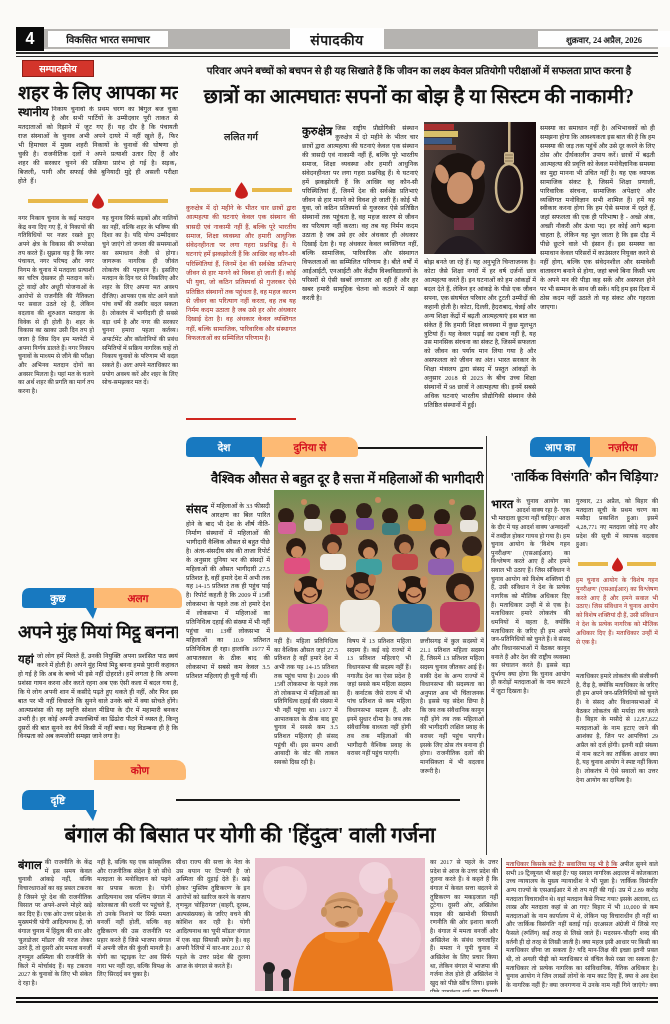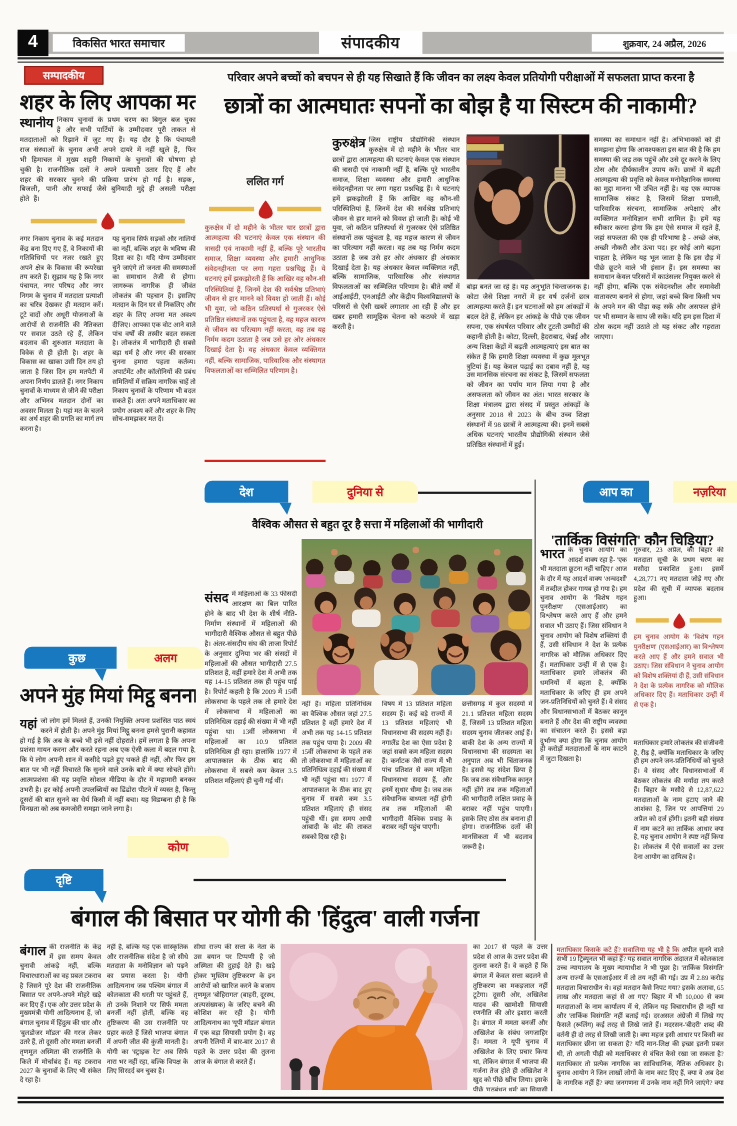--- a/index.html
+++ b/index.html
@@ -32,21 +32,21 @@
 
   
   .ed-label { background:#d3352b; color:#fff; font-family:"Liberation Sans",sans-serif;
     font-weight:bold; font-size:9.5px; display:flex; align-items:center; justify-content:center;
     border:1px solid #8e1d16; }
 
   
   .tab { font-family:"Liberation Sans",sans-serif; font-weight:bold; font-size:10.5px;
     display:flex; align-items:center; justify-content:center; height:20px; }
   .tab-blue { background:#1879c0; color:#ffffff; border-radius:7px 0 0 3px; }
-  .tab-yellow { background:#fef9c3; color:#d4111e; border-radius:0 10px 3px 0;margin-left:22px; }
+  .tab-yellow { background:#fdba74; color:#d4111e; border-radius:0 10px 3px 0; }
   .tab-tail { width:0; height:0; border-left:7px solid transparent; border-right:4px solid transparent;
     border-top:11px solid #1879c0; }
   .tab-line { background:#1a1a1a; height:2px; }
 
   
   .drop-divider { display:flex; align-items:center; justify-content:center; }
   .drop-bar { flex:1; height:4px; background:#e7b84a; }
   .drop-svg { margin:0 4px; }
 
   .vrule { background:#3a3a3a; width:1px; }
@@ -73,21 +73,21 @@
     <path d="M7 0 C7 0 0 9 0 12.5 A7 5.5 0 0 0 14 12.5 C14 9 7 0 7 0 Z" fill="#c8201d"></path>
   </svg>
   <div class="drop-bar"></div>
 </div>
 <div class="abs col col-sm" style="left:18px; top:214px; width:76px; height:364px;">नगर निकाय चुनाव के कई मतदान केंद्र बना दिए गए हैं, वे निकायों की गतिविधियों पर नजर रखते हुए अपने क्षेत्र के विकास की रूपरेखा तय करते हैं। सुझाव यह है कि नगर पंचायत, नगर परिषद और नगर निगम के चुनाव में मतदाता प्रत्याशी का चरित्र देखकर ही मतदान करें। टूटे वादों और अधूरी योजनाओं के आरोपों से राजनीति की नैतिकता पर सवाल उठते रहे हैं, लेकिन बदलाव की शुरुआत मतदाता के विवेक से ही होती है। शहर के विकास का खाका उसी दिन तय हो जाता है जिस दिन हम मतपेटी में अपना निर्णय डालते हैं। नगर निकाय चुनावों के माध्यम से जीने की परीक्षा और अभिनव मतदान दोनों का अवसर मिलता है। यहां मत के चलने का अर्थ शहर की प्रगति का मार्ग तय करना है।</div>
 <div class="abs col col-sm" style="left:102px; top:214px; width:76px; height:364px;">यह चुनाव सिर्फ सड़कों और नालियों का नहीं, बल्कि शहर के भविष्य की दिशा का है। यदि योग्य उम्मीदवार चुने जाएंगे तो जनता की समस्याओं का समाधान तेजी से होगा। जागरूक नागरिक ही जीवंत लोकतंत्र की पहचान हैं। इसलिए मतदान के दिन घर से निकलिए और शहर के लिए अपना मत अवश्य दीजिए। आपका एक वोट आने वाले पांच वर्षों की तस्वीर बदल सकता है। लोकतंत्र में भागीदारी ही सबसे बड़ा धर्म है और नगर की सरकार चुनना हमारा पहला कर्तव्य। अपार्टमेंट और कॉलोनियों की प्रबंध समितियों में सक्रिय नागरिक चाहें तो निकाय चुनावों के परिणाम भी बदल सकते हैं। अतः अपने मताधिकार का प्रयोग अवश्य करें और शहर के लिए सोच-समझकर मत दें।</div>
 
 <div class="abs kicker" style="left:183px; top:63px; width:472px;">परिवार अपने बच्चों को बचपन से ही यह सिखाते हैं कि जीवन का लक्ष्य केवल प्रतियोगी परीक्षाओं में सफलता प्राप्त करना है</div>
 <div class="abs headline" style="left:183px; top:82px; width:472px; font-size:20px;">छात्रों का आत्मघातः सपनों का बोझ है या सिस्टम की नाकामी?</div>
 
-<div class="abs byline" style="left:186px; top:130px; width:110px;margin-top:28px;">ललित गर्ग</div>
+<div class="abs byline" style="left:186px; top:130px; width:110px;">ललित गर्ग</div>
 <div class="abs drop-divider" style="left:190px; top:181px; width:102px; height:18px;">
   <div class="drop-bar"></div>
   <svg class="drop-svg" width="13" height="17" viewBox="0 0 14 18">
     <path d="M7 0 C7 0 0 9 0 12.5 A7 5.5 0 0 0 14 12.5 C14 9 7 0 7 0 Z" fill="#c8201d"></path>
   </svg>
   <div class="drop-bar"></div>
 </div>
 <div class="abs quote-text" style="left:186px; top:203px; width:110px; height:210px;">कुरुक्षेत्र में दो महीने के भीतर चार छात्रों द्वारा आत्महत्या की घटनाएं केवल एक संस्थान की त्रासदी एवं नाकामी नहीं हैं, बल्कि पूरे भारतीय समाज, शिक्षा व्यवस्था और हमारी आधुनिक संवेदनहीनता पर लगा गहरा प्रश्नचिह्न हैं। ये घटनाएं हमें झकझोरती हैं कि आखिर वह कौन-सी परिस्थितियां हैं, जिनमें देश की सर्वश्रेष्ठ प्रतिभाएं जीवन से हार मानने को विवश हो जाती हैं। कोई भी युवा, जो कठिन प्रतिस्पर्धा से गुजरकर ऐसे प्रतिष्ठित संस्थानों तक पहुंचता है, वह महज कारण से जीवन का परित्याग नहीं करता, वह तब यह निर्मम कदम उठाता है जब उसे हर ओर अंधकार दिखाई देता है। वह अंधकार केवल व्यक्तिगत नहीं, बल्कि सामाजिक, पारिवारिक और संस्थागत विफलताओं का सम्मिलित परिणाम है।</div>
 <div class="abs red-underline-bar" style="left:186px; top:418px; width:110px;"></div>
 
@@ -121,23 +121,23 @@
   <line x1="81" y1="39" x2="89" y2="39" stroke="#8a7758" stroke-width="1"></line>
   <ellipse cx="85" cy="66" rx="13" ry="24" fill="none" stroke="#c9b48c" stroke-width="2.5"></ellipse>
 </svg>
 <div class="abs col" style="left:424px; top:258px; width:112px; height:171px;">बोझ बनते जा रहे हैं। यह अनुभूति चिन्ताजनक है। कोटा जैसे शिक्षा नगरों में हर वर्ष दर्जनों छात्र आत्महत्या करते हैं। इन घटनाओं को हम आंकड़ों में बदल देते हैं, लेकिन हर आंकड़े के पीछे एक जीवन सपना, एक संघर्षरत परिवार और टूटती उम्मीदों की कहानी होती है। कोटा, दिल्ली, हैदराबाद, चेन्नई और अन्य शिक्षा केंद्रों में बढ़ती आत्महत्याएं इस बात का संकेत हैं कि हमारी शिक्षा व्यवस्था में कुछ मूलभूत त्रुटियां हैं। यह केवल पढ़ाई का दबाव नहीं है, यह उस मानसिक संरचना का संकट है, जिसमें सफलता को जीवन का पर्याय मान लिया गया है और असफलता को जीवन का अंत। भारत सरकार के शिक्षा मंत्रालय द्वारा संसद में प्रस्तुत आंकड़ों के अनुसार 2018 से 2023 के बीच उच्च शिक्षा संस्थानों में 98 छात्रों ने आत्महत्या की। इनमें सबसे अधिक घटनाएं भारतीय प्रौद्योगिकी संस्थान जैसे प्रतिष्ठित संस्थानों में हुईं।</div>
 <div class="abs col" style="left:540px; top:124px; width:115px; height:305px;">समस्या का समाधान नहीं है। अभिभावकों को ही समझना होगा कि आवश्यकता इस बात की है कि हम समस्या की जड़ तक पहुंचें और उसे दूर करने के लिए ठोस और दीर्घकालीन उपाय करें। छात्रों में बढ़ती आत्महत्या की प्रवृत्ति को केवल मनोवैज्ञानिक समस्या का मुद्दा मानना भी उचित नहीं है। यह एक व्यापक सामाजिक संकट है, जिसमें शिक्षा प्रणाली, पारिवारिक संरचना, सामाजिक अपेक्षाएं और व्यक्तिगत मनोविज्ञान सभी शामिल हैं। हमें यह स्वीकार करना होगा कि हम ऐसे समाज में रहते हैं, जहां सफलता की एक ही परिभाषा है - अच्छे अंक, अच्छी नौकरी और ऊंचा पद। हर कोई आगे बढ़ना चाहता है, लेकिन यह भूल जाता है कि इस दौड़ में पीछे छूटने वाले भी इंसान हैं। इस समस्या का समाधान केवल परिसरों में काउंसलर नियुक्त करने से नहीं होगा, बल्कि एक संवेदनशील और समावेशी वातावरण बनाने से होगा, जहां बच्चे बिना किसी भय के अपने मन की पीड़ा कह सकें और असफल होने पर भी सम्मान के साथ जी सकें। यदि हम इस दिशा में ठोस कदम नहीं उठाते तो यह संकट और गहराता जाएगा।</div>
 
 <div class="abs tab-line" style="left:340px; top:447px; width:143px;"></div>
 <div class="abs tab tab-blue" style="left:186px; top:437px; width:76px;">देश</div>
 <div class="abs tab tab-yellow" style="left:262px; top:437px; width:96px;">दुनिया से</div>
 <div class="abs tab-tail" style="left:254px; top:457px;"></div>
-<div class="abs headline" style="left:184px; top:469px; width:300px; font-size:10px; text-align:center;">वैश्विक औसत से बहुत दूर है सत्ता में महिलाओं की भागीदारी</div>
-
-<div class="abs col" style="left:186px; top:502px; width:84px; height:281px;margin-top:35px;">
+<div class="abs headline" style="left:184px; top:469px; width:300px; font-size:13px; text-align:right;">वैश्विक औसत से बहुत दूर है सत्ता में महिलाओं की भागीदारी</div>
+
+<div class="abs col" style="left:186px; top:502px; width:84px; height:281px;">
   <span class="lead-word">संसद</span><span>में महिलाओं के 33 फीसदी आरक्षण का बिल पारित होने के बाद भी देश के शीर्ष नीति-निर्माण संस्थानों में महिलाओं की भागीदारी वैश्विक औसत से बहुत पीछे है। अंतर-संसदीय संघ की ताजा रिपोर्ट के अनुसार दुनिया भर की संसदों में महिलाओं की औसत भागीदारी 27.5 प्रतिशत है, वहीं हमारे देश में अभी तक यह 14-15 प्रतिशत तक ही पहुंच पाई है। रिपोर्ट कहती है कि 2009 में 15वीं लोकसभा के पहले तक तो हमारे देश में लोकसभा में महिलाओं का प्रतिनिधित्व दहाई की संख्या में भी नहीं पहुंचा था। 13वीं लोकसभा में महिलाओं का 10.9 प्रतिशत प्रतिनिधित्व ही रहा। हालांकि 1977 में आपातकाल के ठीक बाद की लोकसभा में सबसे कम केवल 3.5 प्रतिशत महिलाएं ही चुनी गई थीं।</span>
 </div>
 
 <svg class="abs photo" style="left:274px; top:490px;" width="210" height="142" viewBox="0 0 210 142">
   <defs>
     <linearGradient id="g2" x1="0" y1="0" x2="0" y2="1">
       <stop offset="0" stop-color="#6f8f4f"></stop>
         <stop offset="0.35" stop-color="#a58a60"></stop>
         <stop offset="1" stop-color="#c8a070"></stop>
     </linearGradient>
@@ -210,38 +210,38 @@
 
 <div class="abs col col-sm" style="left:274px; top:637px; width:64px; height:146px;">नहीं हैं। महिला प्रतिनिधित्व का वैश्विक औसत जहां 27.5 प्रतिशत है वहीं हमारे देश में अभी तक यह 14-15 प्रतिशत तक पहुंच पाया है। 2009 की 15वीं लोकसभा के पहले तक तो लोकसभा में महिलाओं का प्रतिनिधित्व दहाई की संख्या में भी नहीं पहुंचा था। 1977 में आपातकाल के ठीक बाद हुए चुनाव में सबसे कम 3.5 प्रतिशत महिलाएं ही संसद पहुंची थीं। इस समय आधी आबादी के वोट की ताकत सबको दिख रही है।</div>
 <div class="abs col col-sm" style="left:347px; top:637px; width:64px; height:146px;">विषय में 13 प्रतिशत महिला सदस्य हैं। कई बड़े राज्यों में 13 प्रतिशत महिलाएं भी विधानसभा की सदस्य नहीं हैं। नगालैंड देश का ऐसा प्रदेश है जहां सबसे कम महिला सदस्य हैं। कर्नाटक जैसे राज्य में भी पांच प्रतिशत से कम महिला विधानसभा सदस्य हैं, और इनमें सुधार धीमा है। जब तक संवैधानिक बाध्यता नहीं होगी तब तक महिलाओं की भागीदारी वैश्विक प्रवाह के बराबर नहीं पहुंच पाएगी।</div>
 <div class="abs col col-sm" style="left:420px; top:637px; width:64px; height:146px;">छत्तीसगढ़ में कुल सदस्यों में 21.1 प्रतिशत महिला सदस्य हैं, जिसमें 13 प्रतिशत महिला सदस्य चुनाव जीतकर आई हैं। बाकी देश के अन्य राज्यों में विधानसभा की सदस्यता का अनुपात अब भी चिंताजनक है। इससे यह संदेश छिपा है कि जब तक संवैधानिक कानून नहीं होंगे तब तक महिलाओं की भागीदारी लक्षित प्रवाह के बराबर नहीं पहुंच पाएगी। इसके लिए ठोस तंत्र बनाना ही होगा। राजनीतिक दलों की मानसिकता में भी बदलाव जरूरी है।</div>
 
 <div class="abs vrule" style="left:486px; top:436px; height:419px;"></div>
 
 <div class="abs tab tab-blue" style="left:530px; top:437px; width:60px;">आप का</div>
 <div class="abs tab tab-yellow" style="left:590px; top:437px; width:66px;">नज़रिया</div>
 <div class="abs tab-tail" style="left:582px; top:457px;"></div>
-<div class="abs headline" style="left:491px; top:481px; width:168px; font-size:13px;">'तार्किक विसंगति' कौन चिड़िया?</div>
+<div class="abs headline" style="left:491px; top:467px; width:168px; font-size:13px;text-align:right;">'तार्किक विसंगति' कौन चिड़िया?</div>
 
 <div class="abs col col-sm" style="left:491px; top:497px; width:79px; height:358px;">
   <span class="lead-word">भारत</span><span>के चुनाव आयोग का आदर्श वाक्य रहा है- 'एक भी मतदाता छूटना नहीं चाहिए।' आज के दौर में यह आदर्श वाक्य 'अन्वदर्शों' में तब्दील होकर गायब हो गया है। हम चुनाव आयोग के 'विशेष गहन पुनरीक्षण' (एसआईआर) का विश्लेषण करते आए हैं और हमने सवाल भी उठाए हैं। जिस संविधान ने चुनाव आयोग को विशेष शक्तियां दी हैं, उसी संविधान ने देश के प्रत्येक नागरिक को मौलिक अधिकार दिए हैं। मताधिकार उन्हीं में से एक है। मताधिकार हमारे लोकतंत्र की धमनियों में बहता है, क्योंकि मताधिकार के जरिए ही हम अपने जन-प्रतिनिधियों को चुनते हैं। वे संसद और विधानसभाओं में बैठकर कानून बनाते हैं और देश की राष्ट्रीय व्यवस्था का संचालन करते हैं। इससे बड़ा दुर्भाग्य क्या होगा कि चुनाव आयोग ही करोड़ों मतदाताओं के नाम काटने में जुटा दिखता है।</span>
 </div>
 <div class="abs col col-sm" style="left:576px; top:497px; width:82px; height:56px;">गुरुवार, 23 अप्रैल, को बिहार की मतदाता सूची के प्रथम चरण का मसौदा प्रकाशित हुआ। इसमें 4,28,771 नए मतदाता जोड़े गए और प्रदेश की सूची में व्यापक बदलाव हुआ।</div>
 <div class="abs drop-divider" style="left:578px; top:556px; width:78px; height:16px;">
   <div class="drop-bar"></div>
   <svg class="drop-svg" width="11" height="15" viewBox="0 0 14 18">
     <path d="M7 0 C7 0 0 9 0 12.5 A7 5.5 0 0 0 14 12.5 C14 9 7 0 7 0 Z" fill="#c8201d"></path>
   </svg>
   <div class="drop-bar"></div>
 </div>
 <div class="abs quote-text" style="left:576px; top:576px; width:82px; height:92px; font-size:6.1px;">हम चुनाव आयोग के 'विशेष गहन पुनरीक्षण' (एसआईआर) का विश्लेषण करते आए हैं और हमने सवाल भी उठाए। जिस संविधान ने चुनाव आयोग को विशेष शक्तियां दी हैं, उसी संविधान ने देश के प्रत्येक नागरिक को मौलिक अधिकार दिए हैं। मताधिकार उन्हीं में से एक है।</div>
 <div class="abs col col-sm" style="left:576px; top:672px; width:82px; height:183px;">मताधिकार हमारे लोकतंत्र की संजीवनी है, रीढ़ है, क्योंकि मताधिकार के जरिए ही हम अपने जन-प्रतिनिधियों को चुनते हैं। वे संसद और विधानसभाओं में बैठकर लोकतंत्र की मर्यादा तय करते हैं। बिहार के मसौदे से 12,87,622 मतदाताओं के नाम हटाए जाने की आशंका है, जिन पर आपत्तियां 29 अप्रैल को दर्ज होंगी। इतनी बड़ी संख्या में नाम कटने का तार्किक आधार क्या है, यह चुनाव आयोग ने स्पष्ट नहीं किया है। लोकतंत्र में ऐसे सवालों का उत्तर देना आयोग का दायित्व है।</div>
 
-<div class="abs tab tab-blue" style="left:22px; top:588px; width:72px;padding-left:12px;">कुछ</div>
-<div class="abs tab tab-yellow" style="left:94px; top:588px; width:69px;">अलग</div>
+<div class="abs tab tab-blue" style="left:22px; top:588px; width:72px;">कुछ</div>
+<div class="abs tab tab-yellow" style="left:94px; top:588px; width:88px;">अलग</div>
 <div class="abs tab-tail" style="left:86px; top:608px;"></div>
 <div class="abs headline" style="left:18px; top:619px; width:160px; font-size:18px;">अपने मुंह मियां मिट्ठू बनना</div>
 <div class="abs col" style="left:18px; top:652px; width:160px; height:131px;">
   <span class="lead-word">यहां</span><span>जो लोग हमें मिलते हैं, उनकी नियुक्ति अपना प्रशंसित पाठ स्वयं करने में होती है। अपने मुंह मियां मिट्ठू बनना हमसे पुरानी कहावत हो गई है कि अब के बच्चे भी इसे नहीं दोहराते। हमें लगता है कि अपना प्रशंसा गायन करना और करते रहना अब एक ऐसी कला में बदल गया है, कि ये लोग अपनी शान में कसीदे पढ़ते हुए थकते ही नहीं, और फिर इस बात पर भी नहीं विचारते कि सुनने वाले उनके बारे में क्या सोचते होंगे। आत्मप्रशंसा की यह प्रवृत्ति सोशल मीडिया के दौर में महामारी बनकर उभरी है। हर कोई अपनी उपलब्धियों का ढिंढोरा पीटने में व्यस्त है, किन्तु दूसरों की बात सुनने का धैर्य किसी में नहीं बचा। यह विडम्बना ही है कि विनम्रता को अब कमजोरी समझा जाने लगा है।</span>
 </div>
 
 <div class="abs tab-line" style="left:176px; top:799px; width:284px;"></div>
 <div class="abs tab tab-blue" style="left:22px; top:790px; width:72px;">दृष्टि</div>
 <div class="abs tab tab-yellow" style="left:94px; top:760px; width:92px;font-family:Liberation Mono, monospace;">कोण</div>
 <div class="abs tab-tail" style="left:86px; top:810px;"></div>

